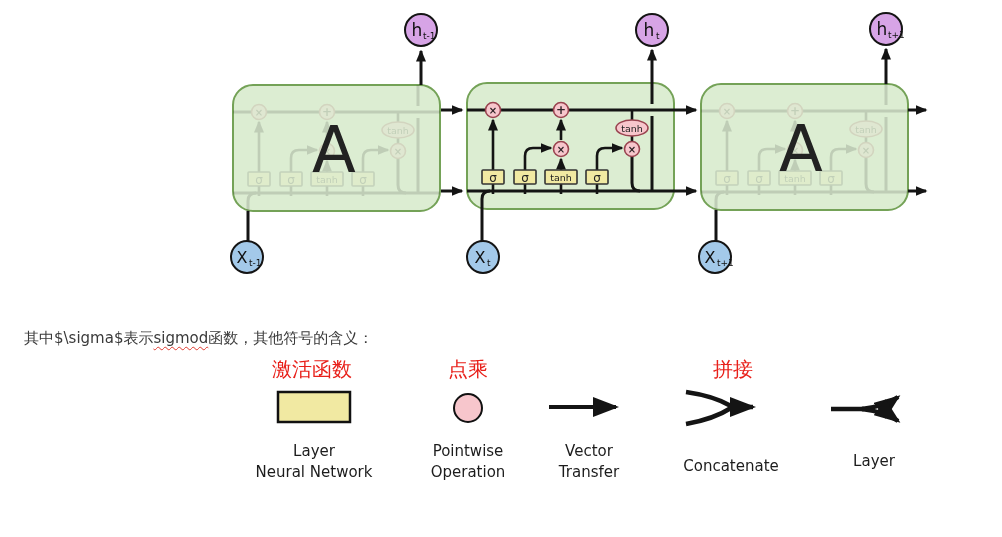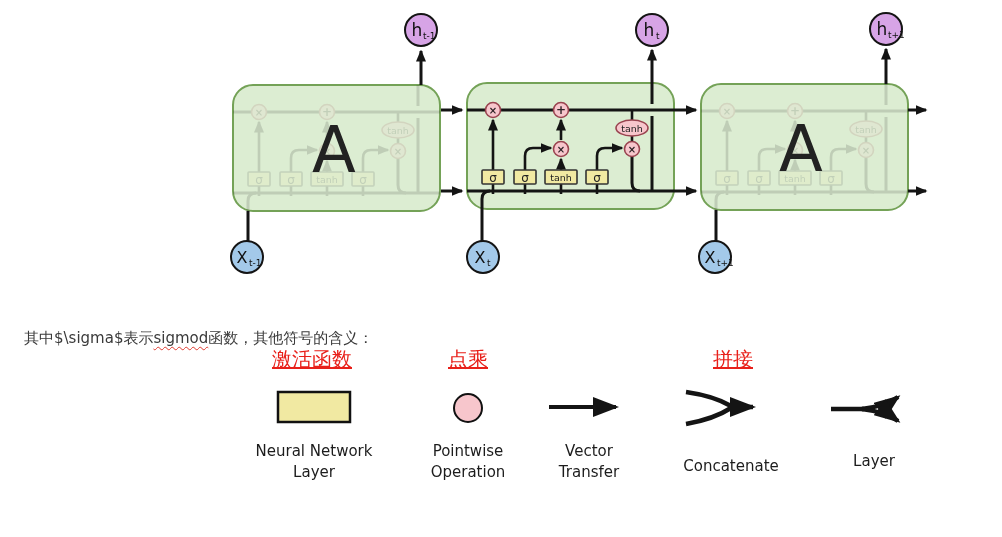--- a/index.html
+++ b/index.html
@@ -28,22 +28,22 @@
   .otext{fill:var(--op_text);font-size:10px;text-anchor:middle;font-weight:bold;font-family:"DejaVu Sans",sans-serif;}
   .otext-plus{fill:var(--op_text);font-size:12px;text-anchor:middle;font-weight:bold;font-family:"DejaVu Sans",sans-serif;}
   .atext{fill:var(--a_text);font-size:64px;text-anchor:middle;font-family:"DejaVu Sans",sans-serif;}
   .nmain{fill:#111;font-size:17px;text-anchor:middle;font-family:"DejaVu Sans",sans-serif;}
   .nmainx{fill:#111;font-size:16px;text-anchor:middle;font-family:"DejaVu Sans",sans-serif;}
   .nsub{fill:#111;font-size:9px;text-anchor:start;font-family:"DejaVu Sans",sans-serif;}
 
   
   .caption{position:absolute;left:12px;top:329px;font-size:15px;color:var(--caption_text);white-space:nowrap;margin-left:12px;}
   .squiggle{text-decoration:underline wavy #e03a2f;text-decoration-thickness:1px;text-underline-offset:3px;}
-  .red-label{position:absolute;top:348px;transform:translateX(-50%);font-size:20px;line-height:22px;
-             color:var(--red);white-space:nowrap;text-decoration:underline;}
+  .red-label{position:absolute;top:358px;transform:translateX(-50%);font-size:20px;line-height:22px;
+             color:var(--red);white-space:nowrap;}
   .lg-label{position:absolute;transform:translateX(-50%);text-align:center;font-size:15px;line-height:21px;
             color:var(--label_text);white-space:nowrap;}
 </style>
 </head>
 <body>
 
 <div id="stage">
 
   <svg id="diagram-svg" width="1002" height="537" viewBox="0 0 1002 537">
     <defs>
@@ -174,22 +174,22 @@
 
   <div class="caption">
     <span>其中$\sigma$表示</span><span class="squiggle">sigmod</span><span>函数，其他符号的含义：</span>
   </div>
 
   <div class="red-label" style="left:312px">激活函数</div>
   <div class="red-label" style="left:468px">点乘</div>
   <div class="red-label" style="left:733px">拼接</div>
 
   <div class="lg-label" style="left:314px;top:441px">
+    <div>Layer</div>
     <div>Neural Network</div>
-    <div>Layer</div>
   </div>
   <div class="lg-label" style="left:468px;top:441px">
     <div>Pointwise</div>
     <div>Operation</div>
   </div>
   <div class="lg-label" style="left:589px;top:441px">
     <div>Vector</div>
     <div>Transfer</div>
   </div>
   <div class="lg-label" style="left:731px;top:456px">

